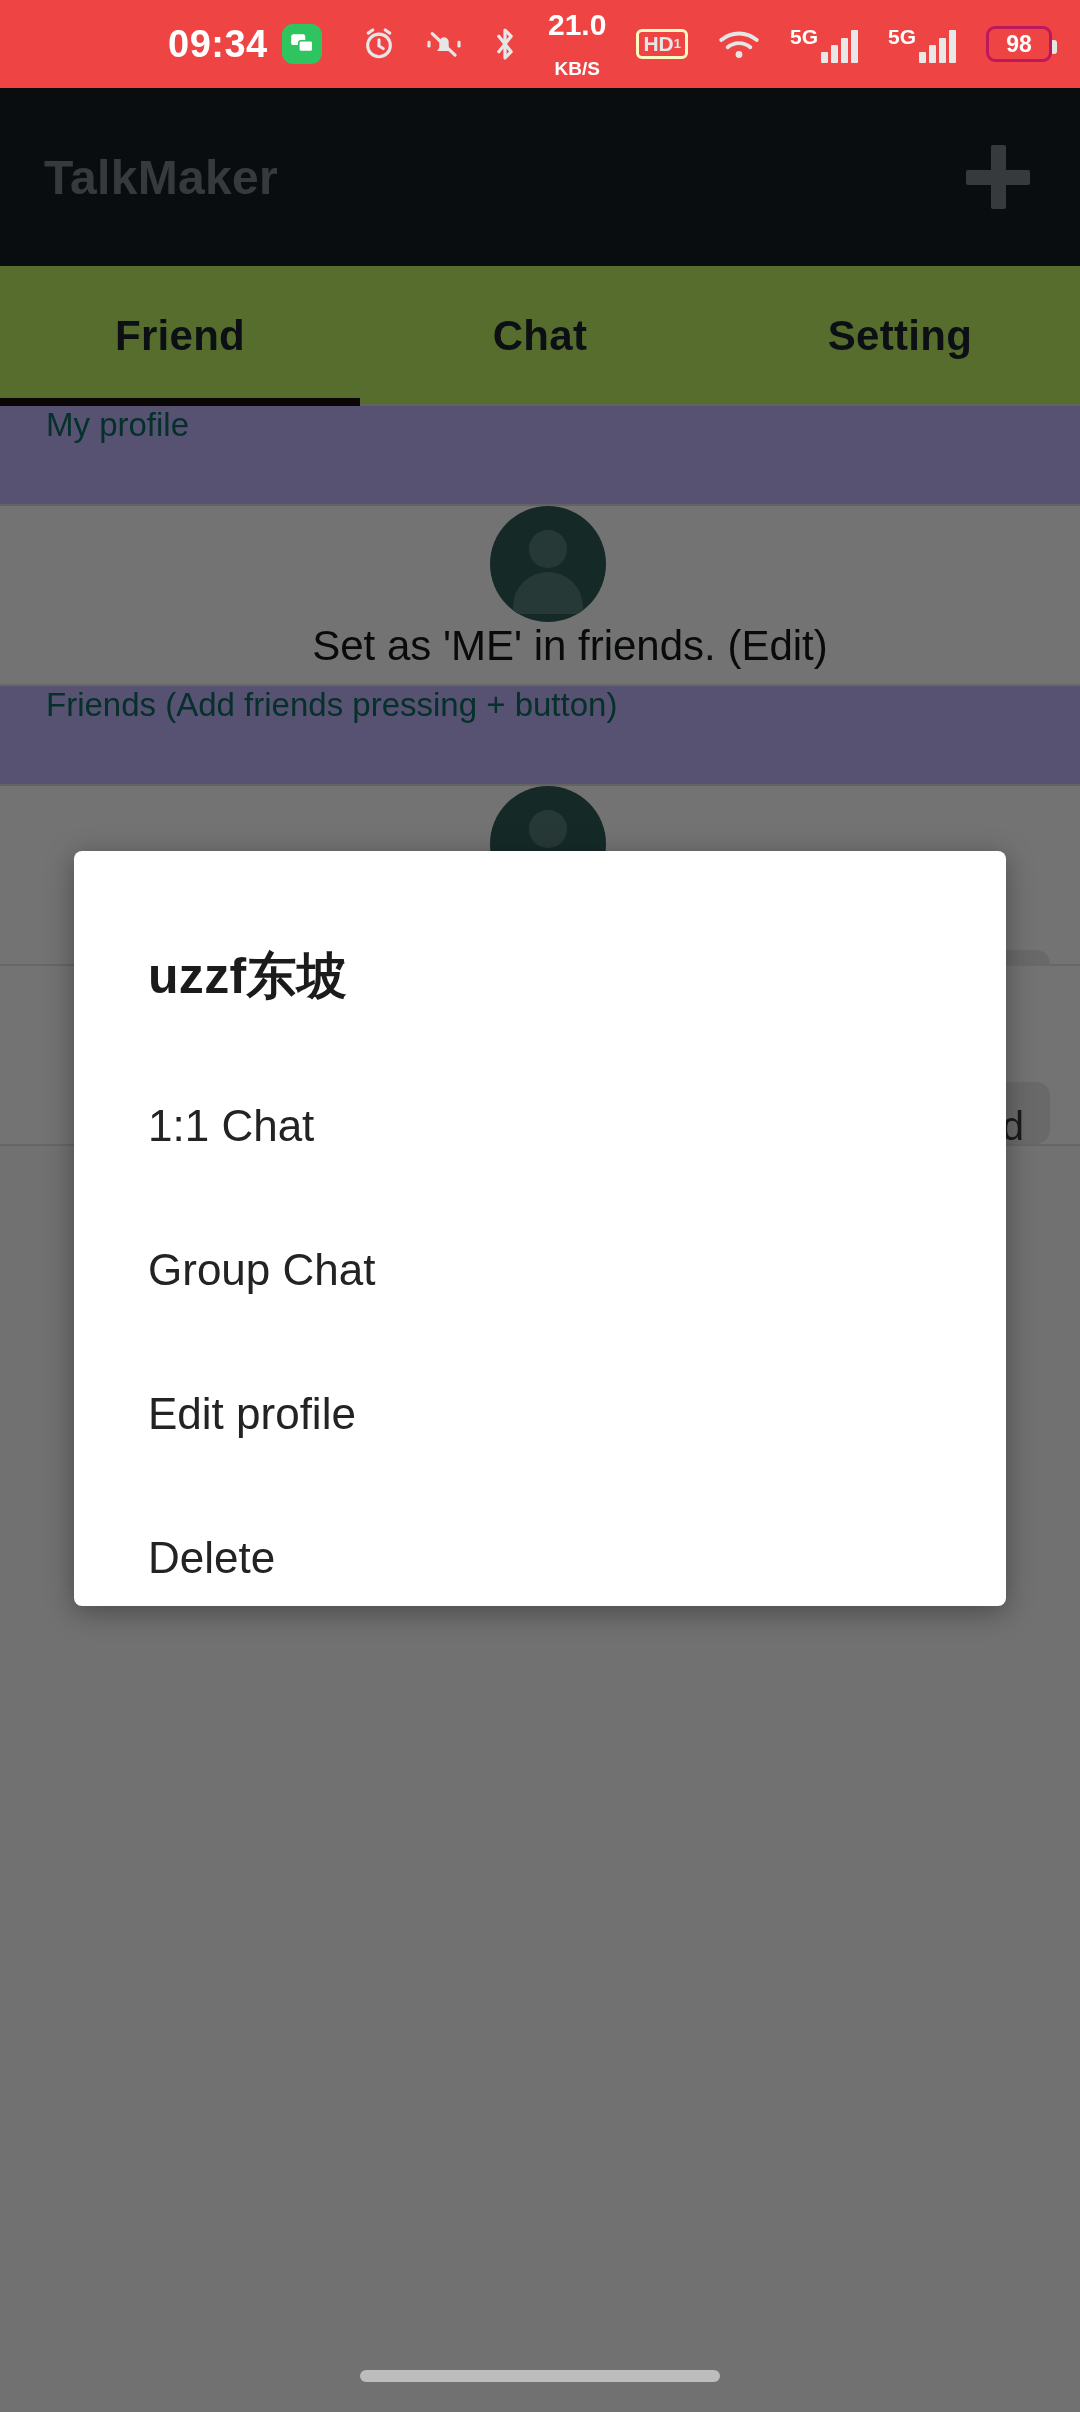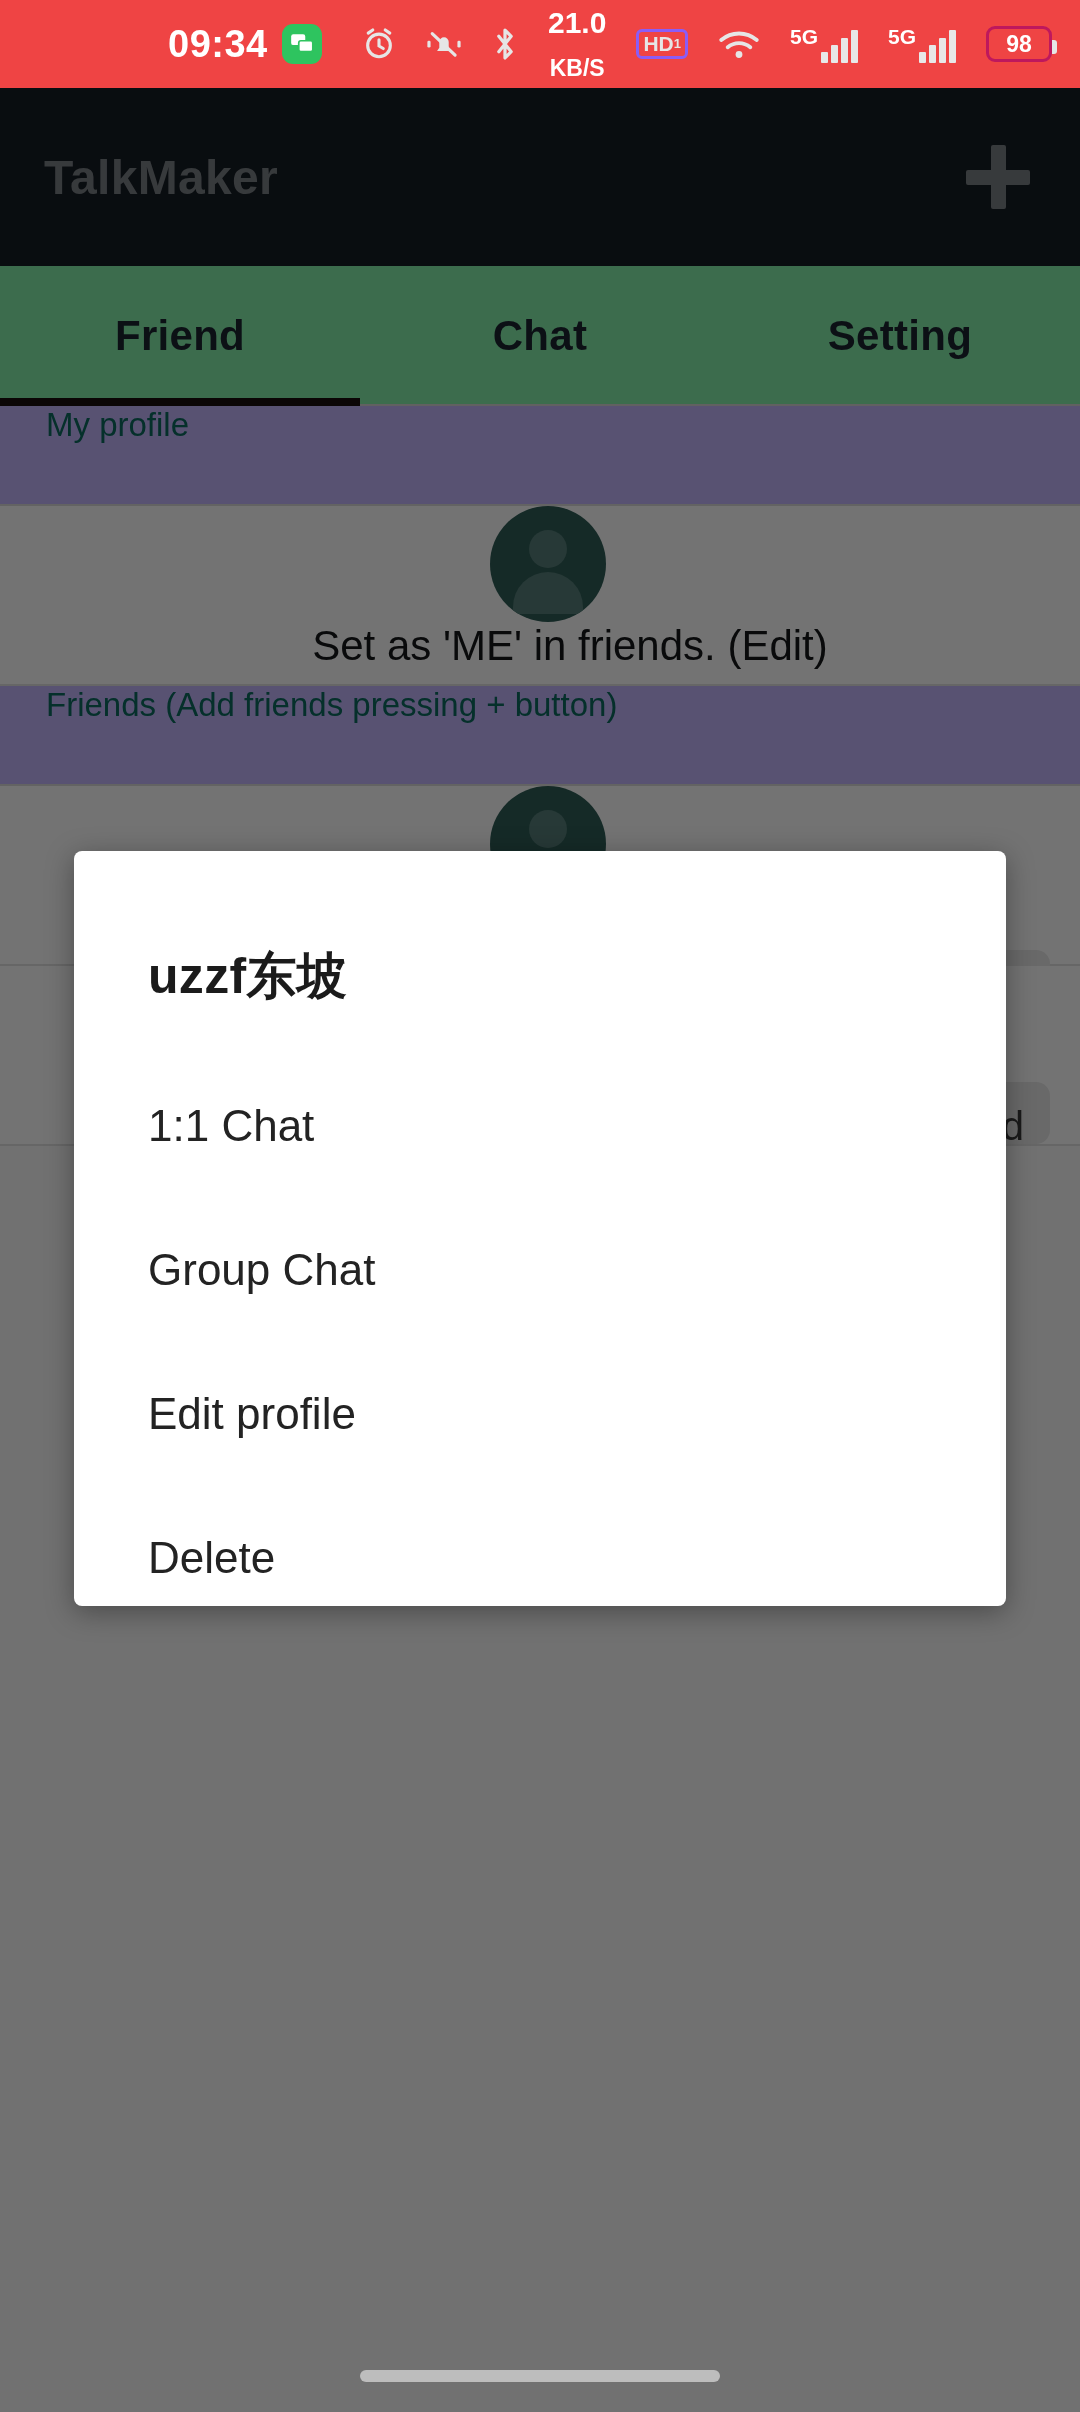--- a/index.html
+++ b/index.html
@@ -21,23 +21,23 @@
   #sb-left { display:flex; align-items:center; gap:14px; margin-left:168px; }
   #sb-clock { font-size:38px; font-weight:bold; letter-spacing:.5px; color:#fff; }
   .notif-chip {
     width:40px; height:40px; border-radius:11px; background:#2ec45f;
     display:flex; align-items:center; justify-content:center;
   }
   #sb-right { margin-left:auto; display:flex; align-items:center; gap:30px; }
   .sbicon { display:flex; align-items:center; justify-content:center; }
   #netspeed { display:flex; flex-direction:column; align-items:center; line-height:1; }
   #netspeed .v { font-size:30px; font-weight:bold; }
-  #netspeed .u { font-size:23px; font-weight:bold; margin-top:19px; }
+  #netspeed .u { font-size:19px; font-weight:bold; margin-top:19px; }
   .hd-box {
-    border:3px solid #8b5cf6; border-radius:6px; padding:1px 4px;
+    border:3px solid #fef9c3; border-radius:6px; padding:1px 4px;
     font-size:21px; font-weight:bold; line-height:1.05; color:#e6e6e6;
     display:flex; align-items:center;
   }
   .hd-box sup { font-size:13px; }
   .fivegwrap { display:flex; align-items:flex-end; gap:3px; }
   .fivegwrap .lbl { font-size:21px; font-weight:bold; line-height:1; margin-bottom:16px; }
   .bars { display:flex; align-items:flex-end; gap:3px; height:33px; }
   .bars i { display:block; width:7px; background:#e8e8e8; border-radius:1px; }
   .bars i:nth-child(1){height:11px;} .bars i:nth-child(2){height:18px;}
   .bars i:nth-child(3){height:25px;} .bars i:nth-child(4){height:33px;}
@@ -61,21 +61,21 @@
   #add-btn { margin-left:auto; width:76px; height:76px; position:relative; }
   #add-btn .h, #add-btn .v { position:absolute; background:#7b8086; border-radius:2px; }
   #add-btn .h { left:6px; top:31px; width:64px; height:15px; }
   #add-btn .v { top:6px; left:31px; height:64px; width:15px; }
 
   
   #body {
     position:absolute; top:266px; left:0; width:1080px; height:2146px;
     background:#fafafa;
   }
-  #tabs { display:flex; height:140px; background:#86efac; position:relative; }
+  #tabs { display:flex; height:140px; background:#bef264; position:relative; }
   .tab {
     flex:1; display:flex; align-items:center; justify-content:center;
     font-size:42px; font-weight:bold; color:#1b2430; letter-spacing:.3px;
   }
   #tab-underline {
     position:absolute; left:0; bottom:0; width:360px; height:8px; background:#1a0f0f;
   }
   #tabs-divider { position:absolute; left:0; bottom:0; width:1080px; height:2px; background:#d8d8d8; }
 
   .sect-head {

